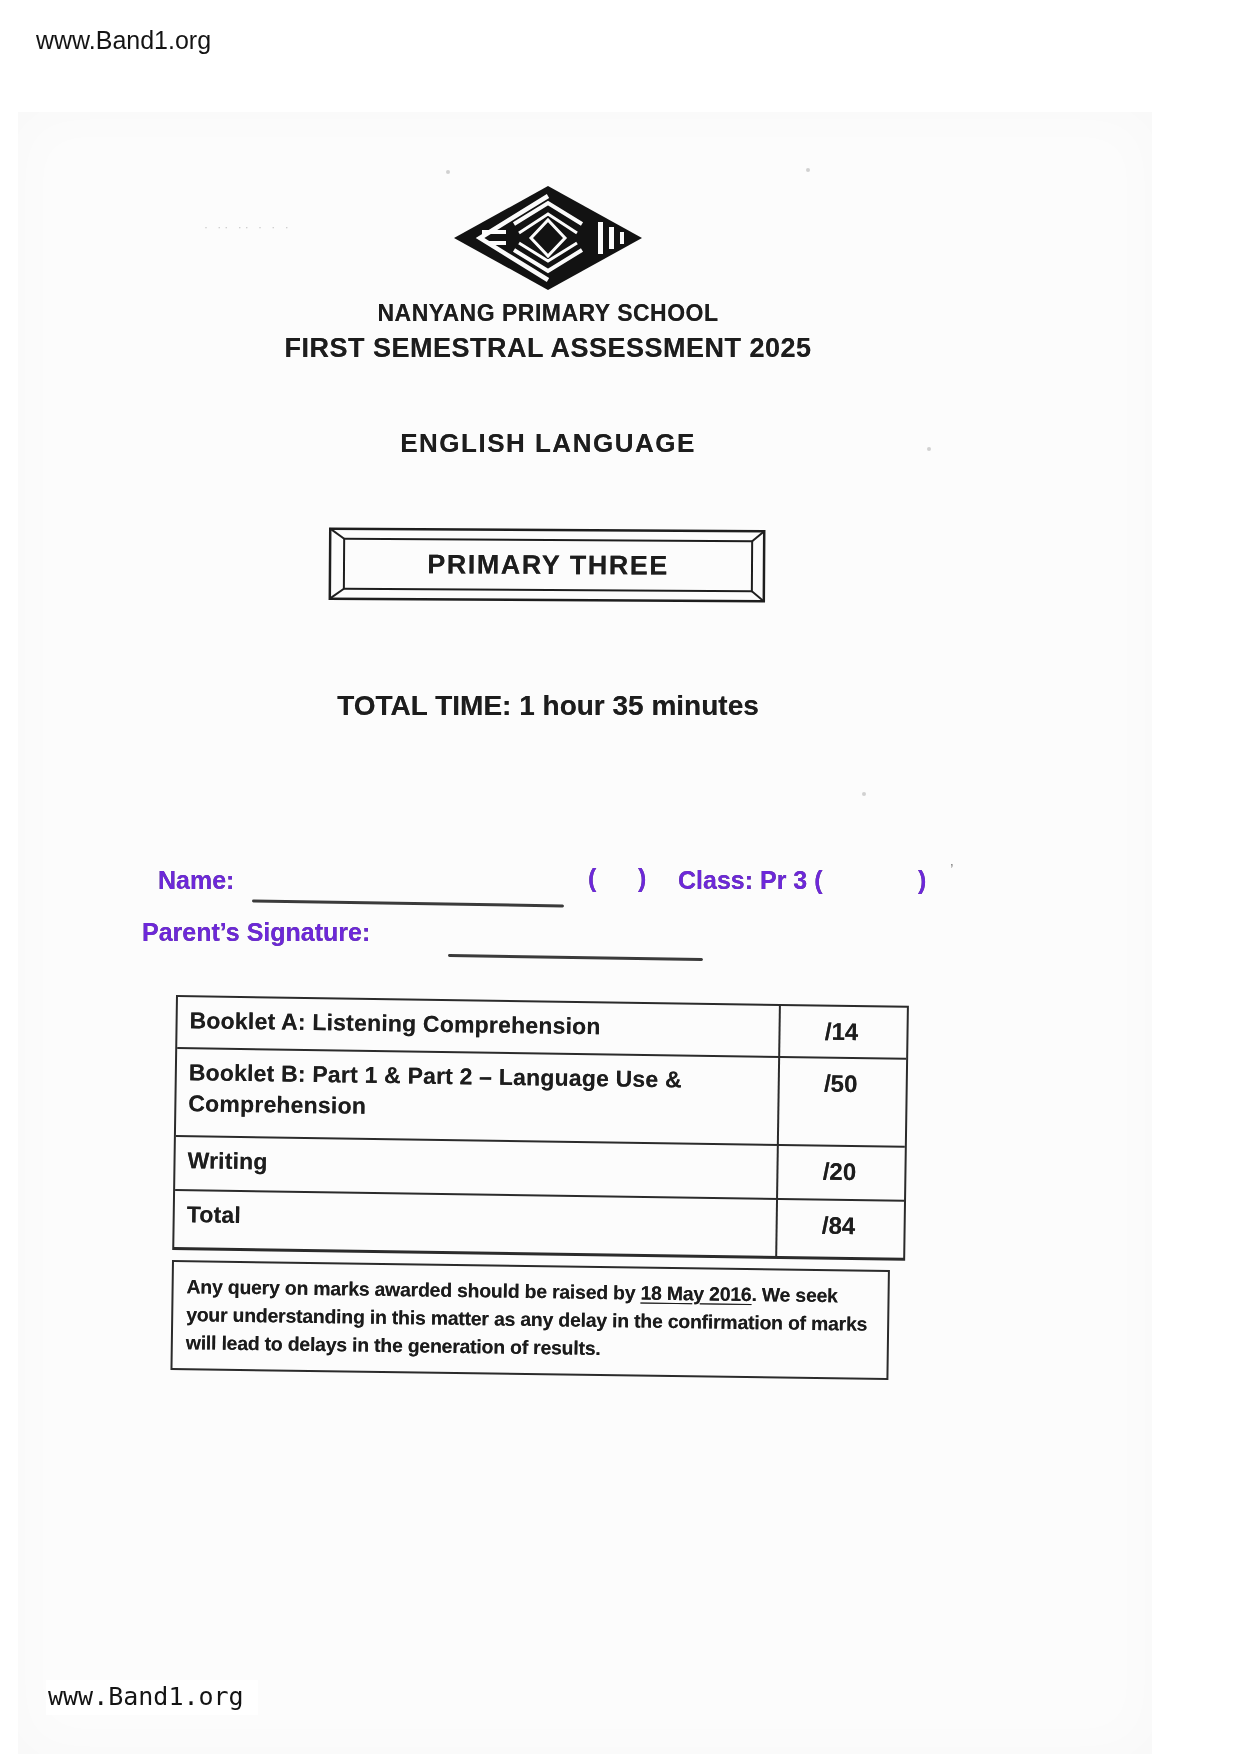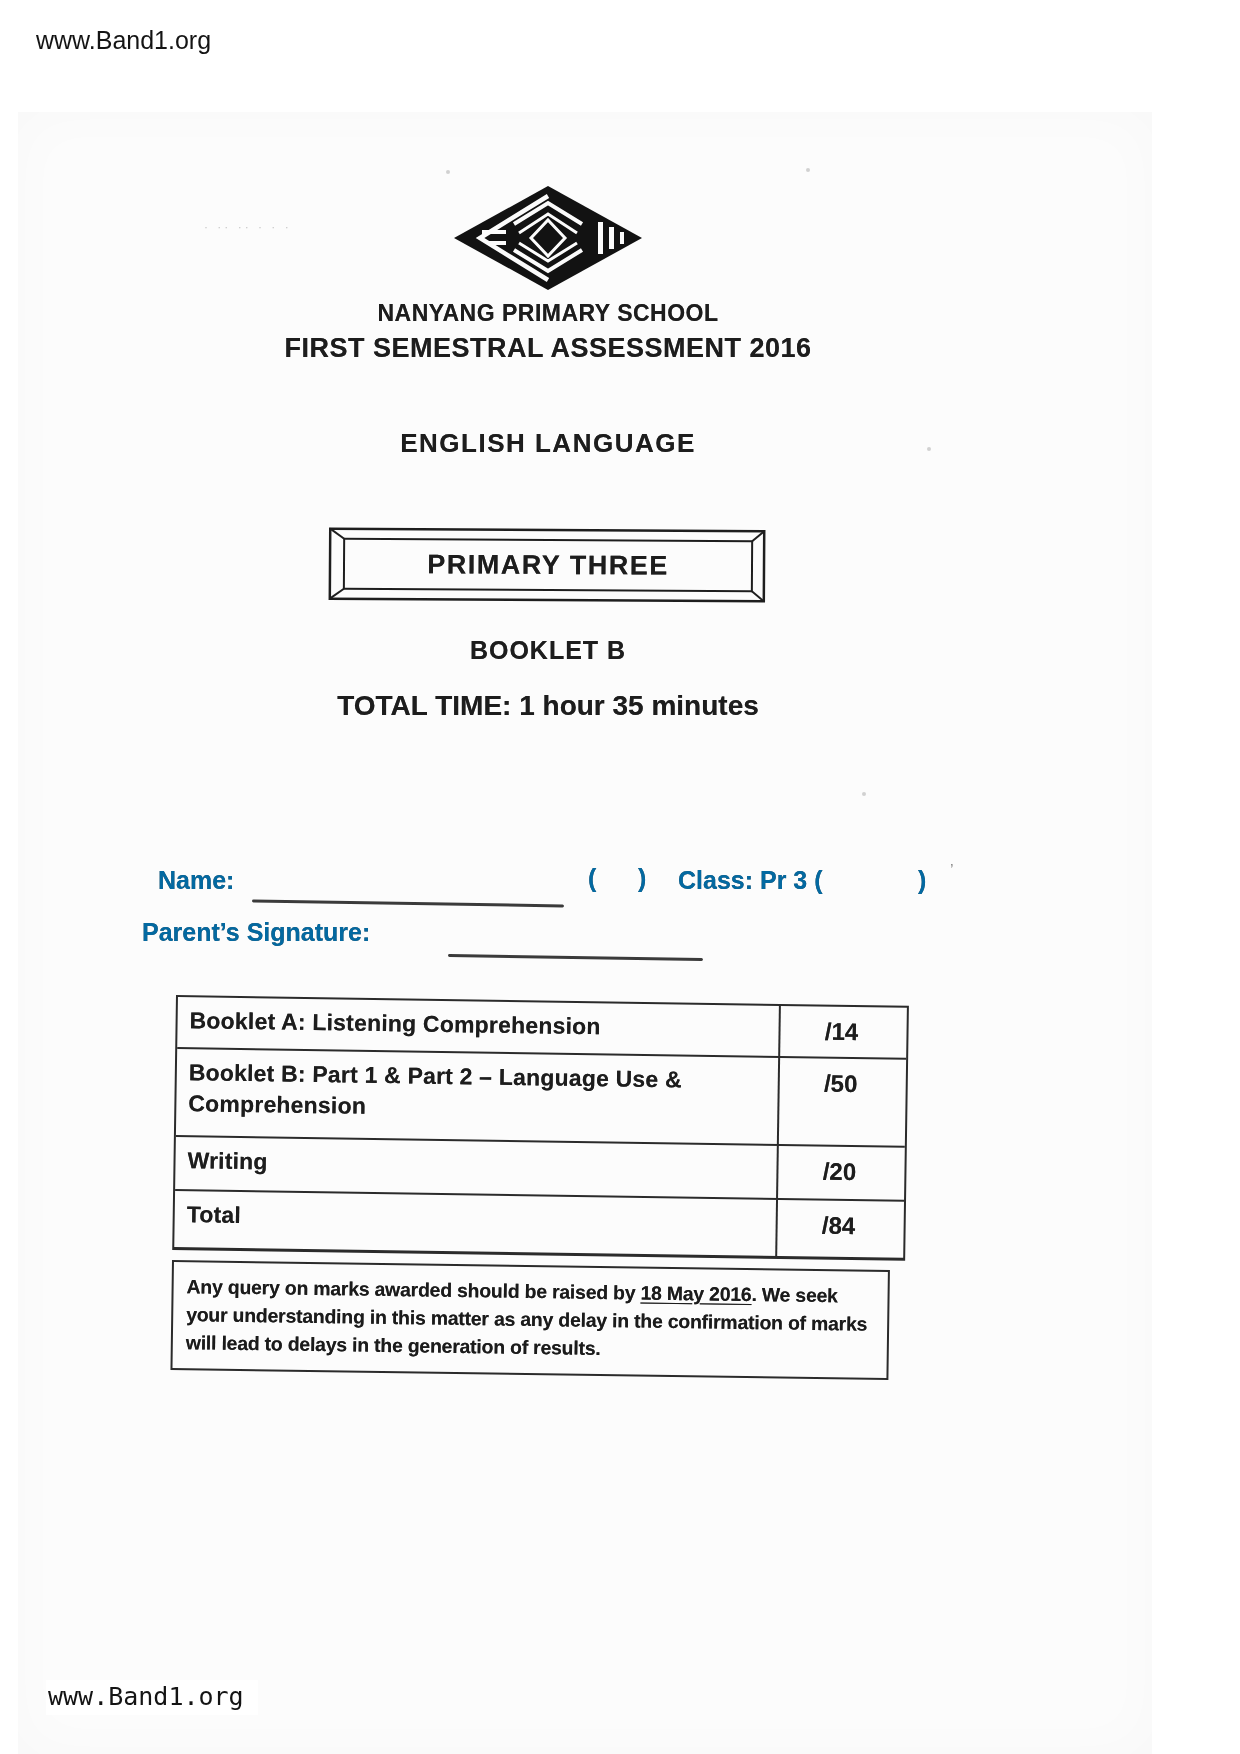--- a/index.html
+++ b/index.html
@@ -17,21 +17,21 @@
   .center-block{position:absolute;left:148px;width:800px;text-align:center;}
   .school-name{top:300px;font-size:23px;font-weight:bold;letter-spacing:0.5px;}
   .assessment{top:333px;font-size:27px;font-weight:bold;letter-spacing:0.5px;}
   .subject{top:392px;font-size:26px;font-weight:bold;letter-spacing:1.5px;margin-top:36px;}
   .p3-frame{position:absolute;left:328px;top:528px;width:440px;height:80px;transform:rotate(0.35deg);}
   .p3-frame svg{position:absolute;left:0;top:0;}
   .p3-label{position:absolute;left:0;top:0;width:440px;height:74px;display:flex;align-items:center;
             justify-content:center;font-size:27px;font-weight:bold;letter-spacing:1.5px;}
   .booklet{top:636px;font-size:25px;font-weight:bold;letter-spacing:1px;}
   .total-time{top:690px;font-size:28px;font-weight:600;}
-  .fieldtext{position:absolute;font-size:25px;font-weight:600;color:#0369a1;}
+  .fieldtext{position:absolute;font-size:25px;font-weight:600;color:#6d28d9;}
   .uline{position:absolute;height:3px;background:#3b3b3b;border-radius:2px;}
   .marks-table{position:absolute;left:176px;top:995px;width:729px;transform:rotate(0.85deg);
                transform-origin:top left;border:2px solid #2b2b2b;border-bottom-width:3px;}
   .t-row{display:grid;grid-template-columns:603px 122px;border-bottom:2px solid #2b2b2b;}
   .t-row:last-child{border-bottom:none;}
   .t-comp{padding:8px 12px 6px 12px;font-size:23px;font-weight:600;letter-spacing:0.2px;
           border-right:2px solid #2b2b2b;line-height:1.35;}
   .t-marks{display:flex;justify-content:center;align-items:flex-start;padding-top:11px;
            font-size:24px;font-weight:600;}
   .r1{min-height:50px;} .r2{min-height:86px;} .r3{min-height:52px;} .r4{min-height:56px;}
@@ -68,36 +68,35 @@
       <polygon points="96,36 113,54 96,72 79,54" fill="#121212" stroke="#fbfbfb" stroke-width="3"></polygon>
       <rect x="146" y="38" width="5" height="32" fill="#fbfbfb"></rect>
       <rect x="157" y="43" width="5" height="22" fill="#fbfbfb"></rect>
       <rect x="168" y="48" width="4" height="12" fill="#fbfbfb"></rect>
       <rect x="30" y="46" width="24" height="4" fill="#fbfbfb"></rect>
       <rect x="36" y="57" width="18" height="4" fill="#fbfbfb"></rect>
     </svg>
   </div>
 
   <div class="center-block school-name ink">NANYANG PRIMARY SCHOOL</div>
-  <div class="center-block assessment ink">FIRST SEMESTRAL ASSESSMENT 2016</div>
+  <div class="center-block assessment ink">FIRST SEMESTRAL ASSESSMENT 2025</div>
   <div class="center-block subject ink">ENGLISH LANGUAGE</div>
 
   <div class="p3-frame">
     <svg width="440" height="80" viewBox="0 0 440 80">
       <rect x="2" y="2" width="434" height="70" fill="none" stroke="#1e1e1e" stroke-width="2.5"></rect>
       <rect x="16" y="12" width="408" height="50" fill="none" stroke="#1e1e1e" stroke-width="2"></rect>
       <line x1="2" y1="2" x2="16" y2="12" stroke="#1e1e1e" stroke-width="2"></line>
       <line x1="436" y1="2" x2="424" y2="12" stroke="#1e1e1e" stroke-width="2"></line>
       <line x1="2" y1="72" x2="16" y2="62" stroke="#1e1e1e" stroke-width="2"></line>
       <line x1="436" y1="72" x2="424" y2="62" stroke="#1e1e1e" stroke-width="2"></line>
     </svg>
     <div class="p3-label ink">PRIMARY THREE</div>
   </div>
 
-  <div class="center-block booklet ink">BOOKLET B</div>
   <div class="center-block total-time ink">TOTAL TIME: 1 hour 35 minutes</div>
 
   <div class="fieldtext ink" style="left:158px;top:866px">Name:</div>
   <div class="uline" style="left:252px;top:902px;width:312px;transform:rotate(0.9deg)"></div>
   <div class="fieldtext ink" style="left:588px;top:864px">(</div>
   <div class="fieldtext ink" style="left:638px;top:864px">)</div>
   <div class="fieldtext ink" style="left:678px;top:866px">Class: Pr 3 (</div>
   <div class="fieldtext ink" style="left:918px;top:866px">)</div>
   <div class="tickmark">’</div>
 

